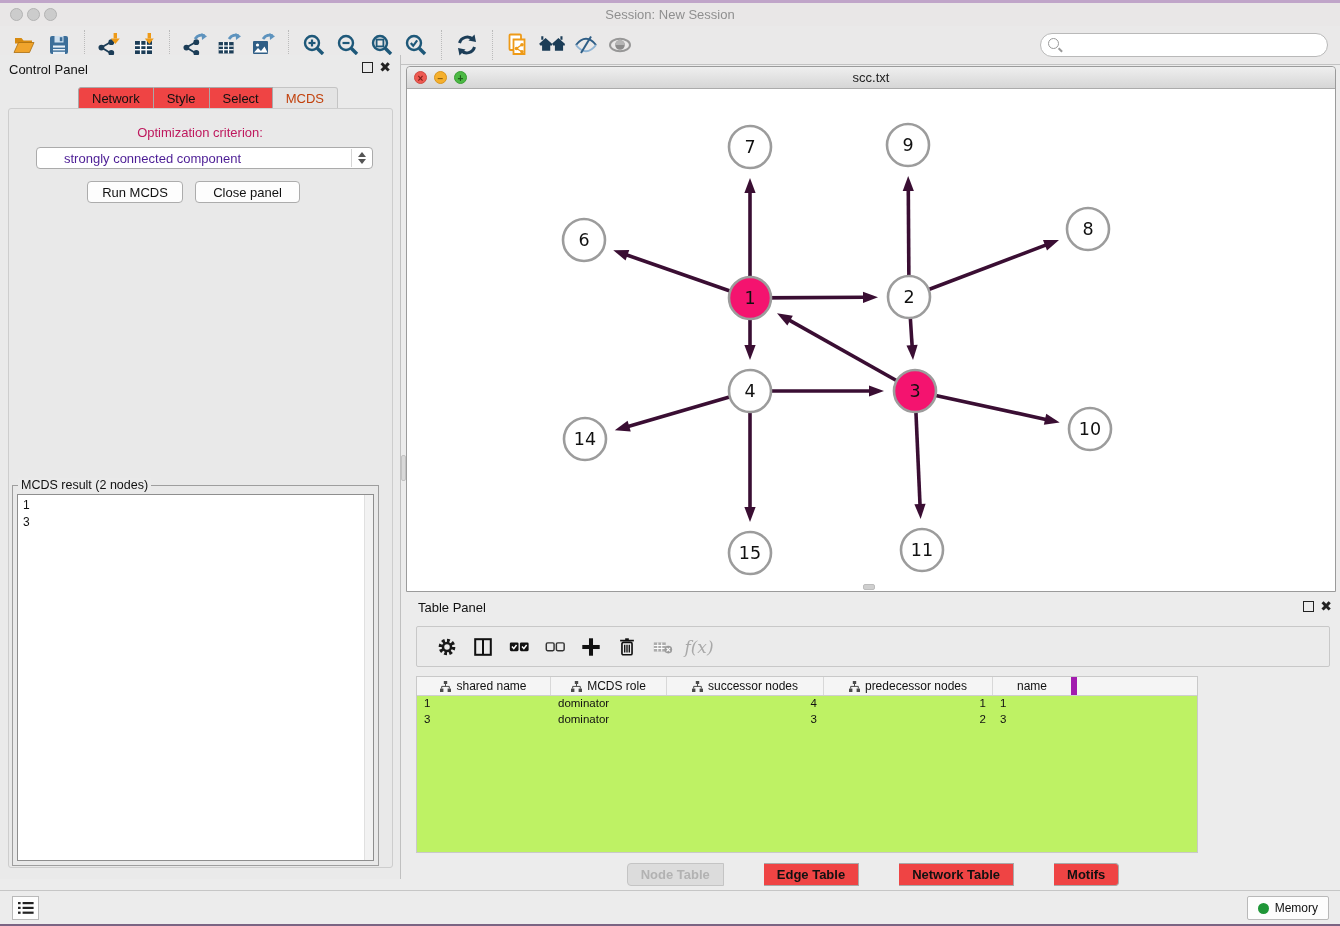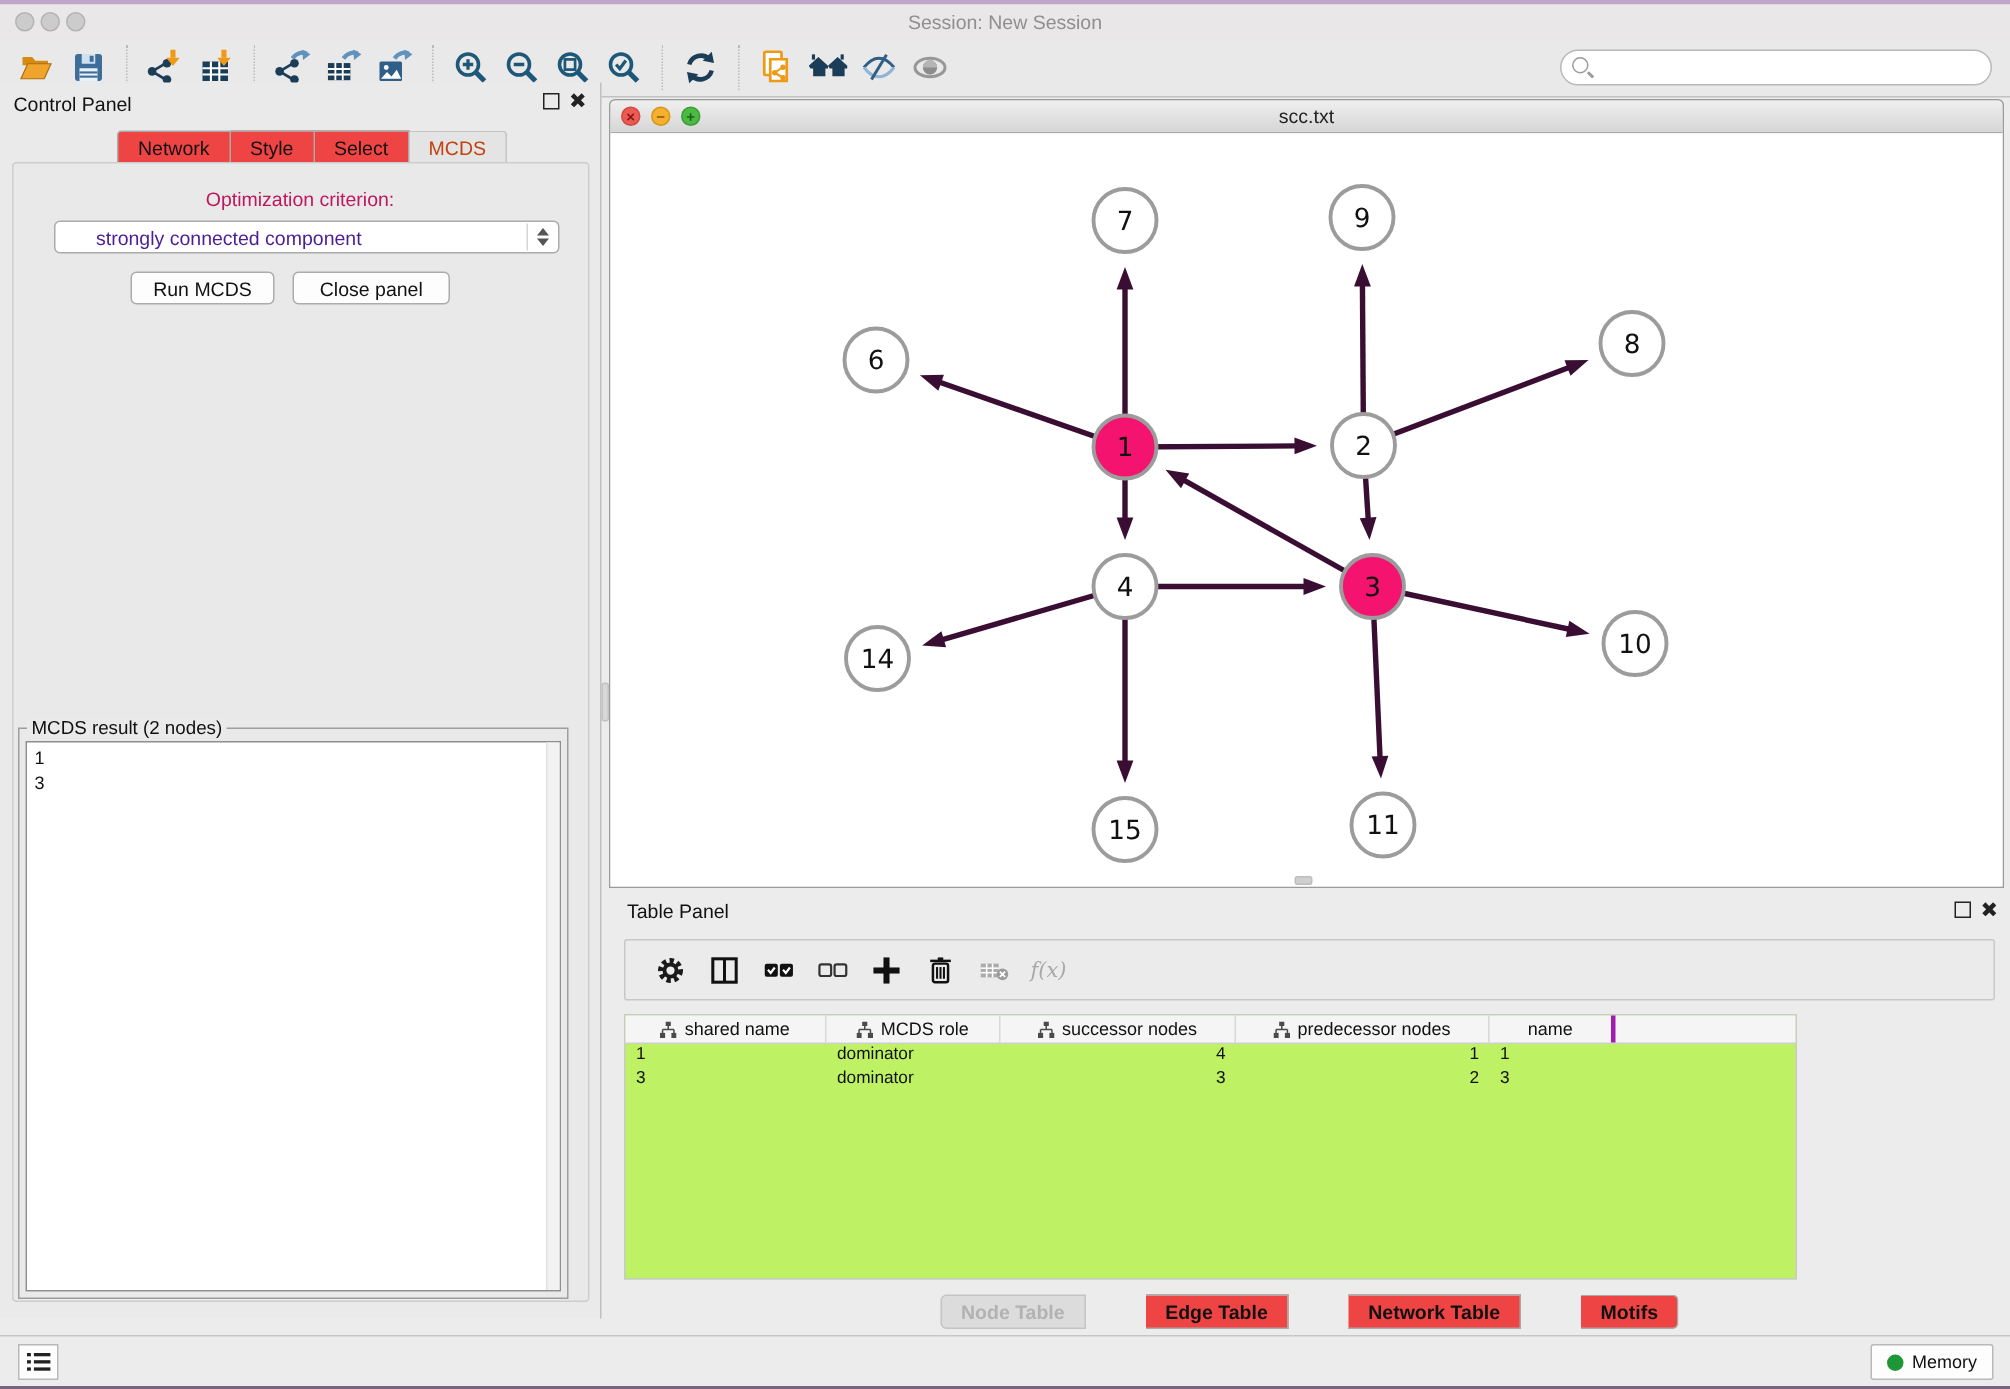--- a/index.html
+++ b/index.html
@@ -55,25 +55,25 @@
   .nt.grn { left:47px; background:#4CB944; border:1px solid #3A9E34; color:#1D5F1A; }
   .net-title { position:absolute; left:0; right:0; top:3px; text-align:center; font-size:13px; color:#222; }
   .net-canvas { position:absolute; left:0; top:22px; right:0; bottom:0; background:#fff; }
   .hthumb { position:absolute; left:456px; bottom:1px; width:12px; height:6px; background:#CFCFCF; border:1px solid #BDBDBD; border-radius:2px; }
   .divider-thumb { position:absolute; left:401px; top:455px; width:5px; height:26px; background:#D8D8D8; border:1px solid #C2C2C2; border-radius:2px; }
 
   
   .table-panel { position:absolute; left:406px; top:595px; width:934px; height:295px; background:#ECECEC; }
   .tp-toolbar { position:absolute; left:10px; top:31px; width:914px; height:41px; background:#EBEBEB; border:1px solid #C8C8C8; border-radius:2px; display:flex; align-items:center; padding-left:12px; }
   .tp-btn { width:36px; height:34px; display:flex; align-items:center; justify-content:center; cursor:pointer; }
-  .fx { font-family:"DejaVu Serif","Liberation Serif",serif; font-style:italic; font-size:14px; color:#A9A9A9; }
+  .fx { font-family:"DejaVu Serif","Liberation Serif",serif; font-style:italic; font-size:17px; color:#A9A9A9; }
   .tp-table { position:absolute; left:10px; top:81px; width:782px; height:177px; background:#bef264; border:1px solid #C9C9C9; }
   .th-row { display:flex; height:19px; background:#F5F5F5; border-bottom:1px solid #CFCFCF; }
   .th { display:flex; align-items:center; justify-content:center; gap:5px; font-size:12px; color:#111; border-right:1px solid #D8D8D8; height:100%; }
-  .th:last-child { border-right:3px solid #a21caf;align-items:center; }
+  .th:last-child { border-right:6px solid #a21caf;align-items:center; }
   .tr { display:flex; height:16px; }
   .td { font-size:11.5px; color:#111; padding:1px 7px 0 7px; overflow:hidden; white-space:nowrap; }
   .tp-tabs { position:absolute; left:0; right:0; top:268px; display:flex; justify-content:center;gap:40px; }
   .tp-tabs .tab { height:23px; border-radius:0; font-size:13px; font-weight:bold; }
   .tp-tabs .tab:first-child { border-radius:4px 0 0 4px; }
   .tp-tabs .tab:last-child { border-radius:0 4px 4px 0; }
   .tp-tabs .tab.sel { background:#DCDCDC; color:#B2B2B2; font-weight:bold; }
 
   
   .status-bar { position:absolute; left:0; top:890px; width:1340px; height:34px; background:#ECECEC; border-top:1px solid #C6C6C6; }

